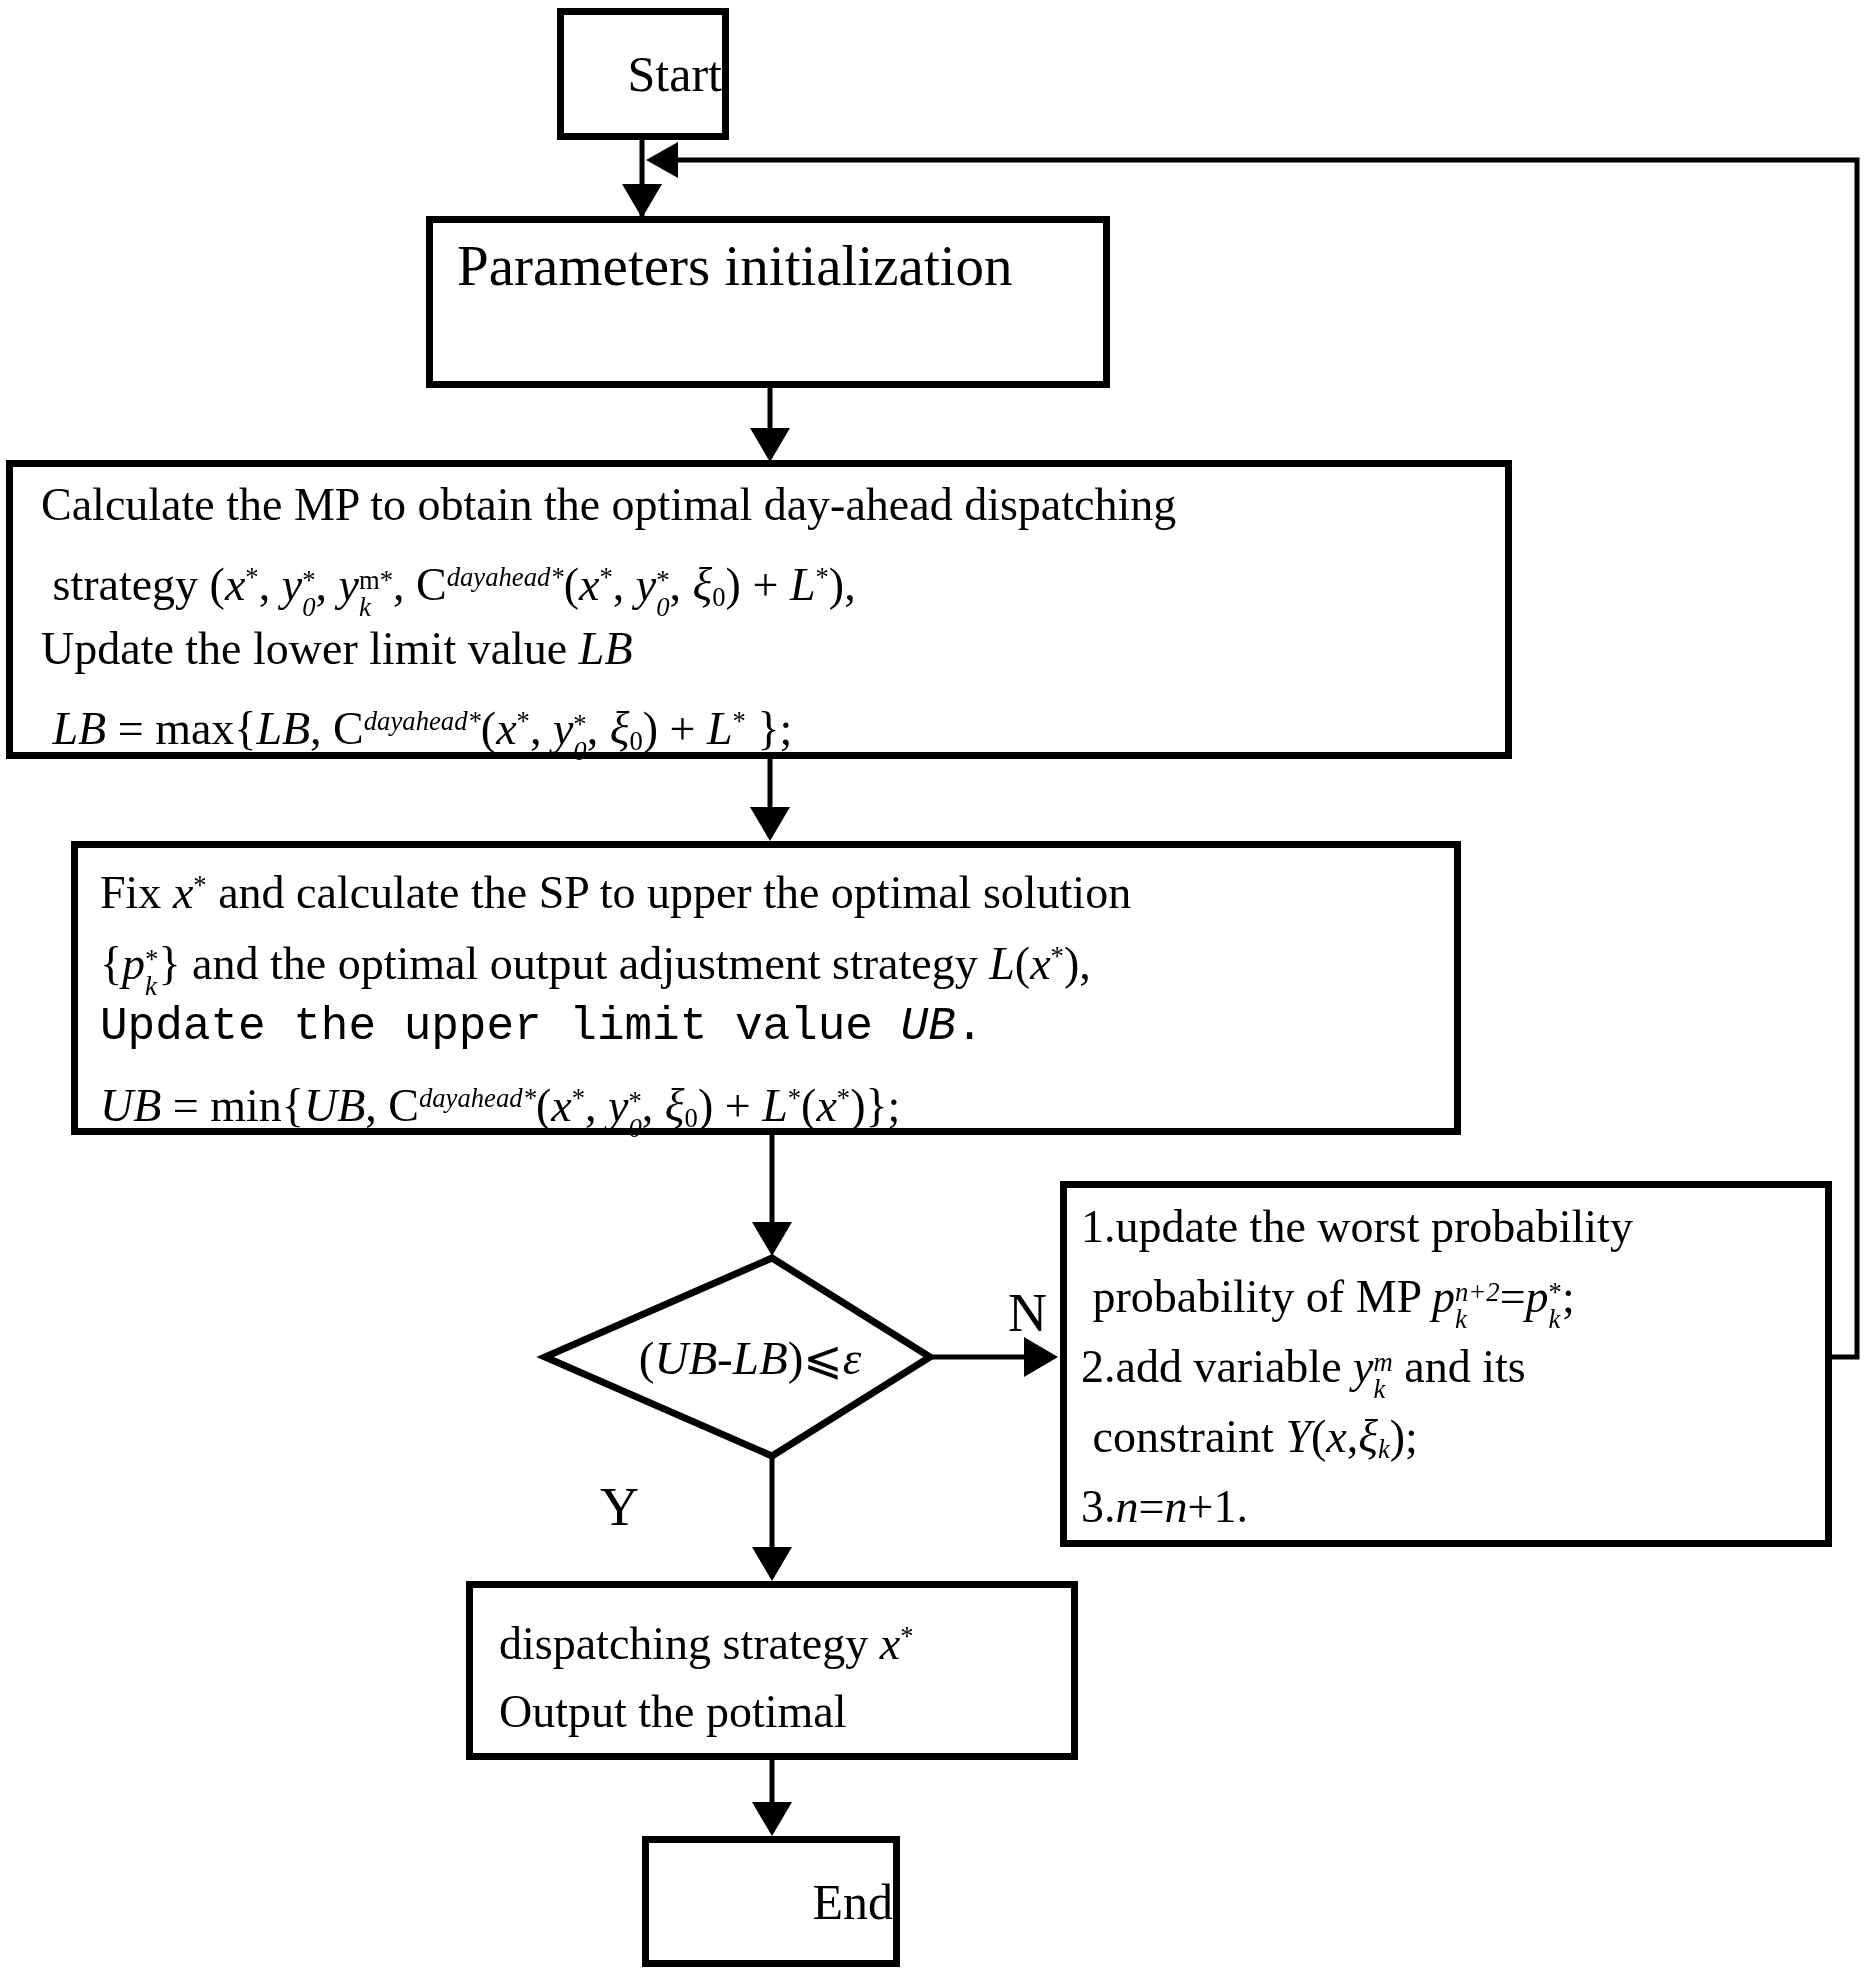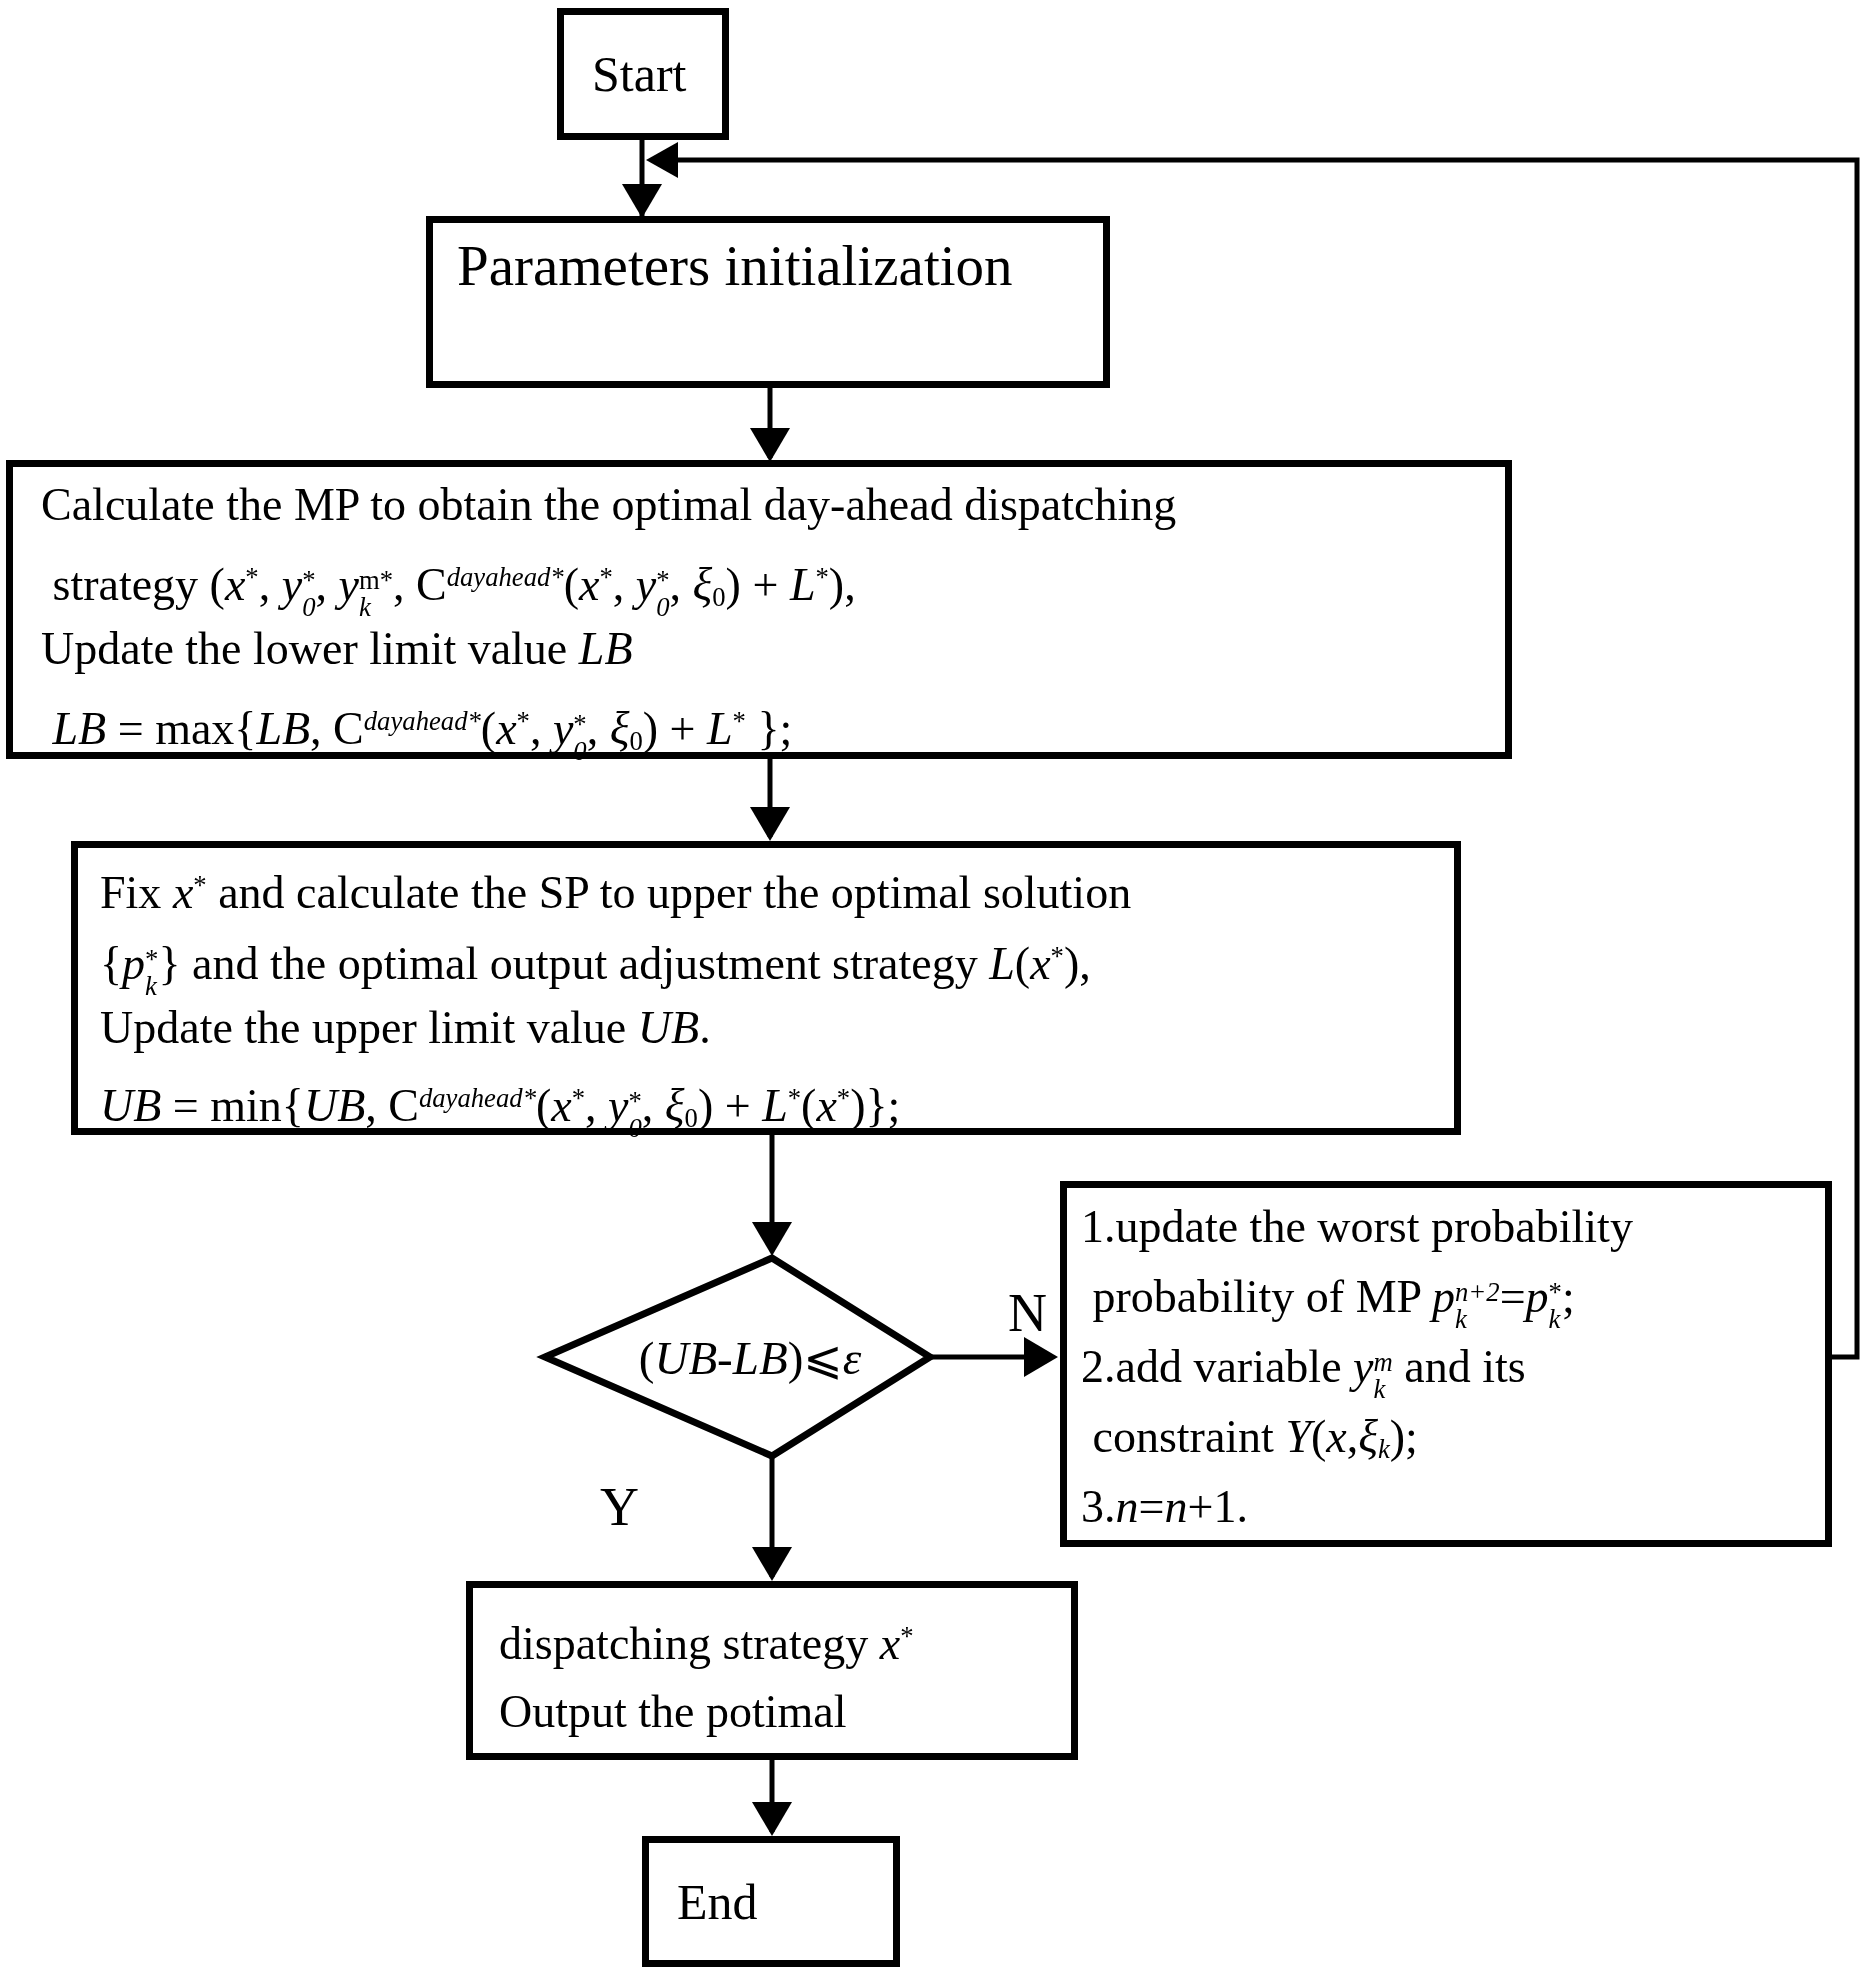--- a/index.html
+++ b/index.html
@@ -11,21 +11,21 @@
     color:#000;
     overflow:hidden;
   }
   #wires{position:absolute;left:0;top:0;width:100%;height:100%;}
   .node{
     position:absolute;
     box-sizing:border-box;
     border:7px solid #000;
     background:#fff;
   }
-  .center{display:flex;align-items:center;justify-content:flex-start;padding-left:28px;}
+  .center{display:flex;align-items:center;justify-content:flex-end;}
   .ln{white-space:pre-wrap;overflow:visible;}
   .it{font-style:italic;}
   .su{font-size:58%;vertical-align:0.52em;}
   .sb{font-size:58%;vertical-align:-0.22em;}
   .stk{display:inline-block;font-size:58%;line-height:1.0;vertical-align:-0.6em;text-align:left;}
   .stk span{display:block;}
   .lbl{position:absolute;font-size:54px;line-height:1;}
   .cond{
     position:absolute;left:570px;top:1326px;width:360px;height:64px;
     font-size:47px;line-height:64px;text-align:center;white-space:pre-wrap;
@@ -76,21 +76,21 @@
   <div class="node" style="left:6px;top:460px;width:1506px;height:299px;padding:2px 0 0 28px;font-size:46px;">
     <div class="ln" style="height:72px;line-height:72px;"><span class="">Calculate the MP to obtain the optimal day-ahead dispatching</span></div>
     <div class="ln" style="height:72px;line-height:72px;"><span class=""> strategy (</span><span class="it">x</span><span class="su">*</span><span class="">, </span><span class="it">y</span><span class="stk"><span>*</span><span class="it">0</span></span><span class="">, </span><span class="it">y</span><span class="stk"><span>m*</span><span class="it">k</span></span><span class="">, C</span><span class="su it">dayahead*</span><span class="">(</span><span class="it">x</span><span class="su">*</span><span class="">, </span><span class="it">y</span><span class="stk"><span>*</span><span class="it">0</span></span><span class="">, </span><span class="it">ξ</span><span class="sb">0</span><span class="">) + </span><span class="it">L</span><span class="su">*</span><span class="">),</span></div>
     <div class="ln" style="height:72px;line-height:72px;"><span class="">Update the lower limit value </span><span class="it">LB</span></div>
     <div class="ln" style="height:72px;line-height:72px;"><span class=""> </span><span class="it">LB</span><span class=""> = max{</span><span class="it">LB</span><span class="">, C</span><span class="su it">dayahead*</span><span class="">(</span><span class="it">x</span><span class="su">*</span><span class="">, </span><span class="it">y</span><span class="stk"><span>*</span><span class="it">0</span></span><span class="">, </span><span class="it">ξ</span><span class="sb">0</span><span class="">) + </span><span class="it">L</span><span class="su">*</span><span class=""> };</span></div>
   </div>
 
   <div class="node" style="left:71px;top:841px;width:1390px;height:294px;padding:2px 0 0 22px;font-size:46px;">
     <div class="ln" style="height:71px;line-height:71px;"><span class="">Fix </span><span class="it">x</span><span class="su">*</span><span class=""> and calculate the SP to upper the optimal solution</span></div>
     <div class="ln" style="height:71px;line-height:71px;"><span class="">{</span><span class="it">p</span><span class="stk"><span>*</span><span class="it">k</span></span><span class="">} and the optimal output adjustment strategy </span><span class="it">L</span><span class="">(</span><span class="it">x</span><span class="su">*</span><span class="">),</span></div>
-    <div class="ln" style="height:71px;line-height:71px;"><span class="">Update the upper limit value </span><span class="it">UB</span><span class="">.</span></div>
+    <div class="ln" style="height:71px;line-height:71px;font-family:Liberation Mono, monospace;"><span class="">Update the upper limit value </span><span class="it">UB</span><span class="">.</span></div>
     <div class="ln" style="height:71px;line-height:71px;"><span class="it">UB</span><span class=""> = min{</span><span class="it">UB</span><span class="">, C</span><span class="su it">dayahead*</span><span class="">(</span><span class="it">x</span><span class="su">*</span><span class="">, </span><span class="it">y</span><span class="stk"><span>*</span><span class="it">0</span></span><span class="">, </span><span class="it">ξ</span><span class="sb">0</span><span class="">) + </span><span class="it">L</span><span class="su">*</span><span class="">(</span><span class="it">x</span><span class="su">*</span><span class="">)};</span></div>
   </div>
 
   <div class="cond"><span class="">(</span><span class="it">UB</span><span class="">-</span><span class="it">LB</span><span class="">)⩽</span><span class="it">ε</span></div>
 
   <div class="lbl" style="left:1008px;top:1286px;">N</div>
   <div class="lbl" style="left:600px;top:1480px;">Y</div>
 
   <div class="node" style="left:1060px;top:1181px;width:772px;height:366px;padding:4px 0 0 14px;font-size:46px;">
     <div class="ln" style="height:70px;line-height:70px;"><span class="">1.update the worst probability</span></div>

